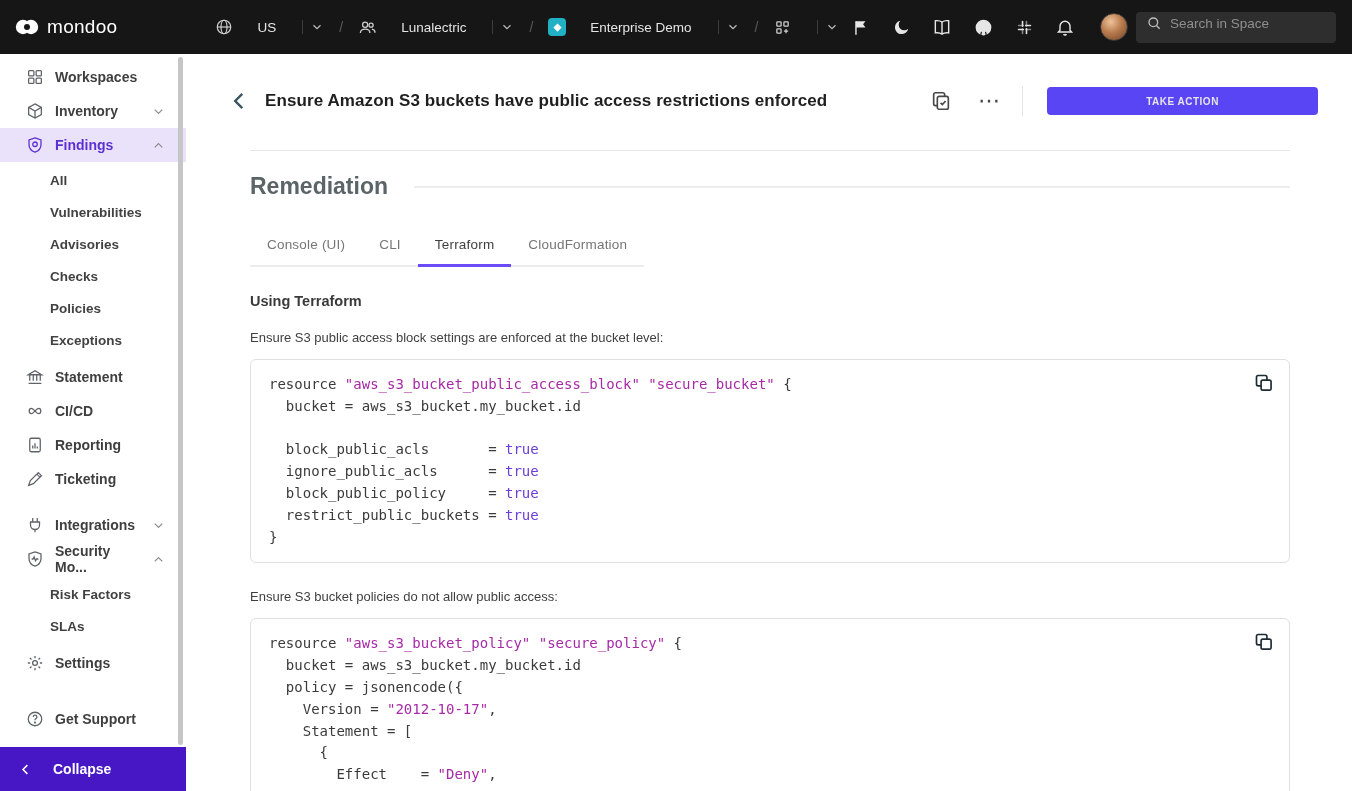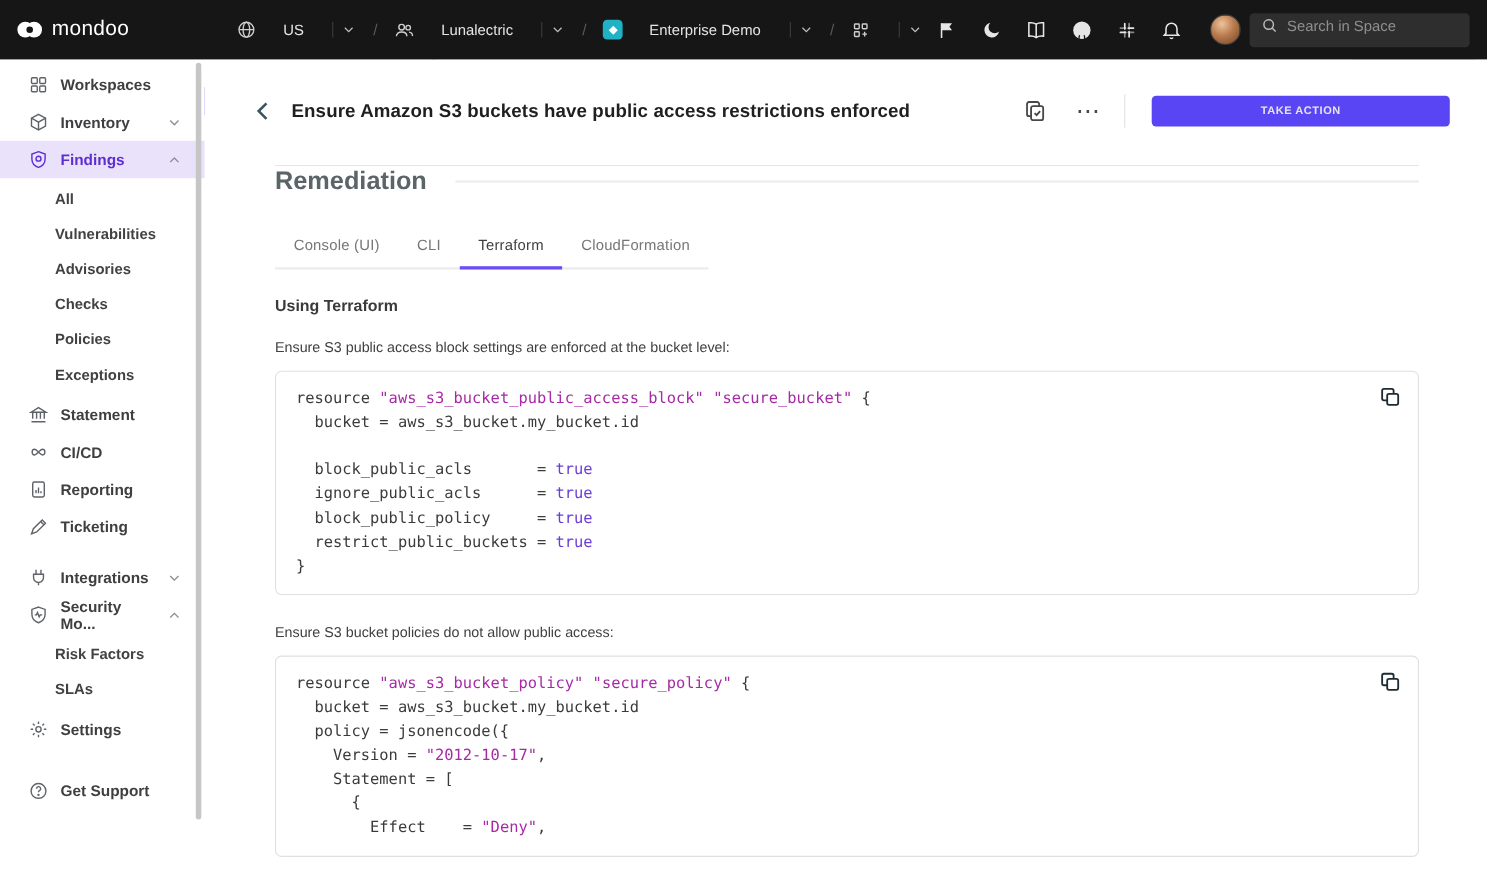--- a/index.html
+++ b/index.html
@@ -59,21 +59,21 @@
   .ph-spacer { flex:1; }
   .hicon { display:flex; cursor:pointer; color:#474747; }
   .dots { font-size:22px; color:#474747; cursor:pointer; margin-left:26px; line-height:1; }
   .vdiv { width:1px; height:30px; background:#e2e2e2; margin:0 24px 0 22px; }
   .take-action { width:271px; height:28px; background:#5a45f5; color:#e5e5e5; border:0; border-radius:4px;
                  font-size:10px; font-weight:700; letter-spacing:.5px; cursor:pointer;
                  font-family:"Liberation Sans",sans-serif; }
 
   .content { padding:0 62px 0 64px; }
   .top-divider { height:1px; background:#e7e7e7; margin-top:2px; }
-  .section-head { display:flex; align-items:center; gap:26px; }
+  .section-head { display:flex; align-items:center; gap:26px; margin-top:22px; }
   .section-head h2 { font-size:23px; font-weight:700; color:#5b6467; }
   .section-head .rule { flex:1; height:2px; background:#ededed; }
 
   .tabs { display:inline-flex; margin-top:24px; border-bottom:2px solid #ececec; }
   .tab { padding:13px 17px; font-size:13.5px; color:#767676; letter-spacing:.2px;
          cursor:pointer; position:relative; }
   .tab.active { color:#3f3f3f; font-weight:500; }
   .tab.active::after { content:""; position:absolute; left:0; right:0; bottom:-2px;
                        height:3px; background:#6b4cf6; }
 
@@ -387,20 +387,28 @@
             <path d="M9.6 9.3a2.5 2.5 0 1 1 3.6 2.3c-.9.4-1.2 1-1.2 1.9"></path>
           <circle cx="12" cy="16.8" r="0.6" fill="currentColor"></circle>
         </svg>
       </span>
       <span>Get Support</span>
     </div>
   </nav>
 
   <div class="side-scrollbar"></div>
 
+  <div class="collapse-btn">
+    <span style="display:flex;">
+      <svg width="15" height="15" viewBox="0 0 24 24" fill="none" stroke="currentColor" stroke-width="2.4">
+          <path d="M15 5l-7 7 7 7"></path>
+        </svg>
+    </span>
+    <span>Collapse</span>
+  </div>
 </aside>
 
 <main class="main">
   <div class="page-header">
     <span class="back-btn">
       <svg width="26" height="26" viewBox="0 0 24 24" fill="none" stroke="currentColor" stroke-width="2.2">
           <path d="M15 5.5L8.5 12l6.5 6.5"></path>
         </svg>
     </span>
     <h1 class="page-title">Ensure Amazon S3 buckets have public access restrictions enforced</h1>

